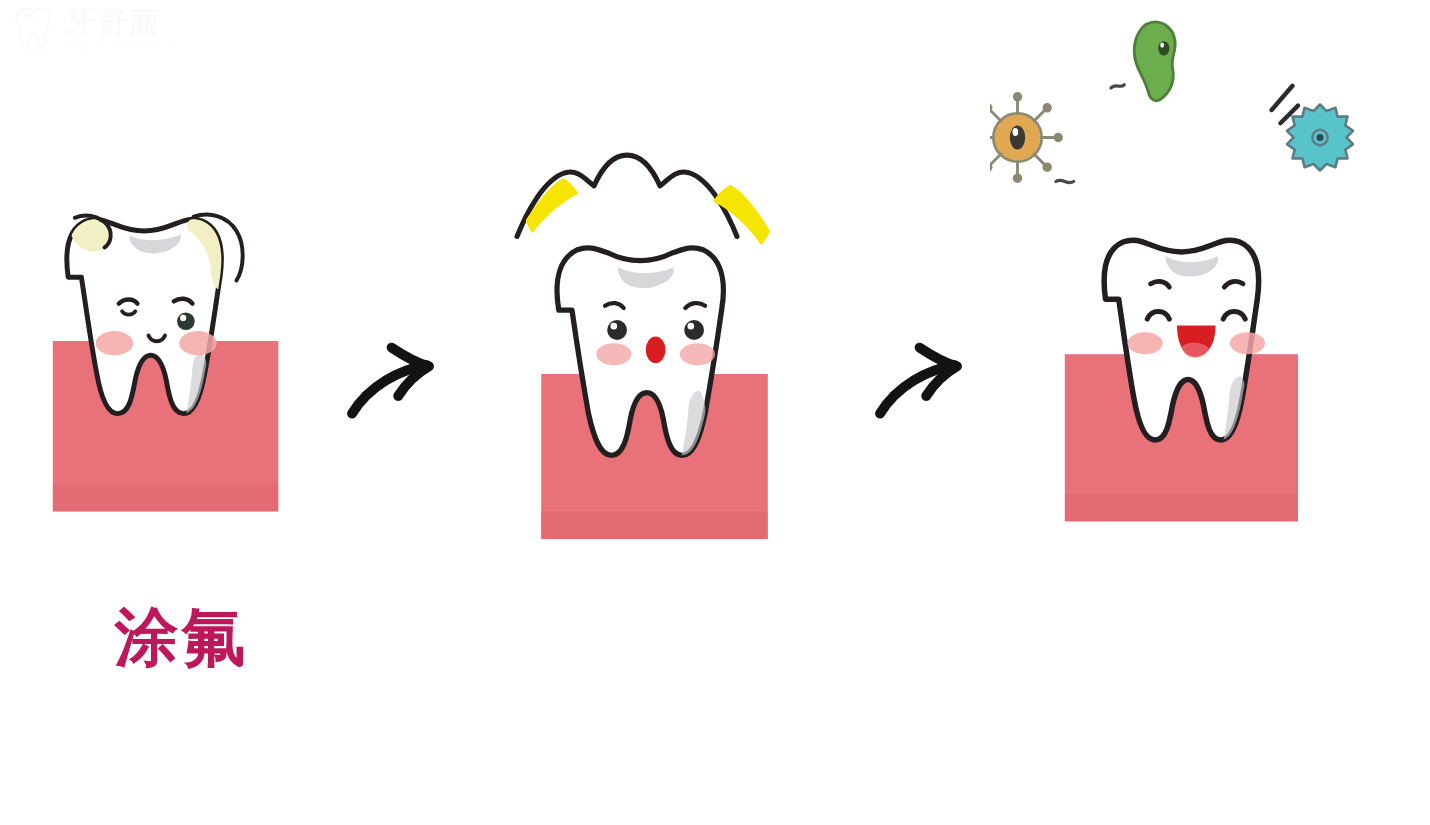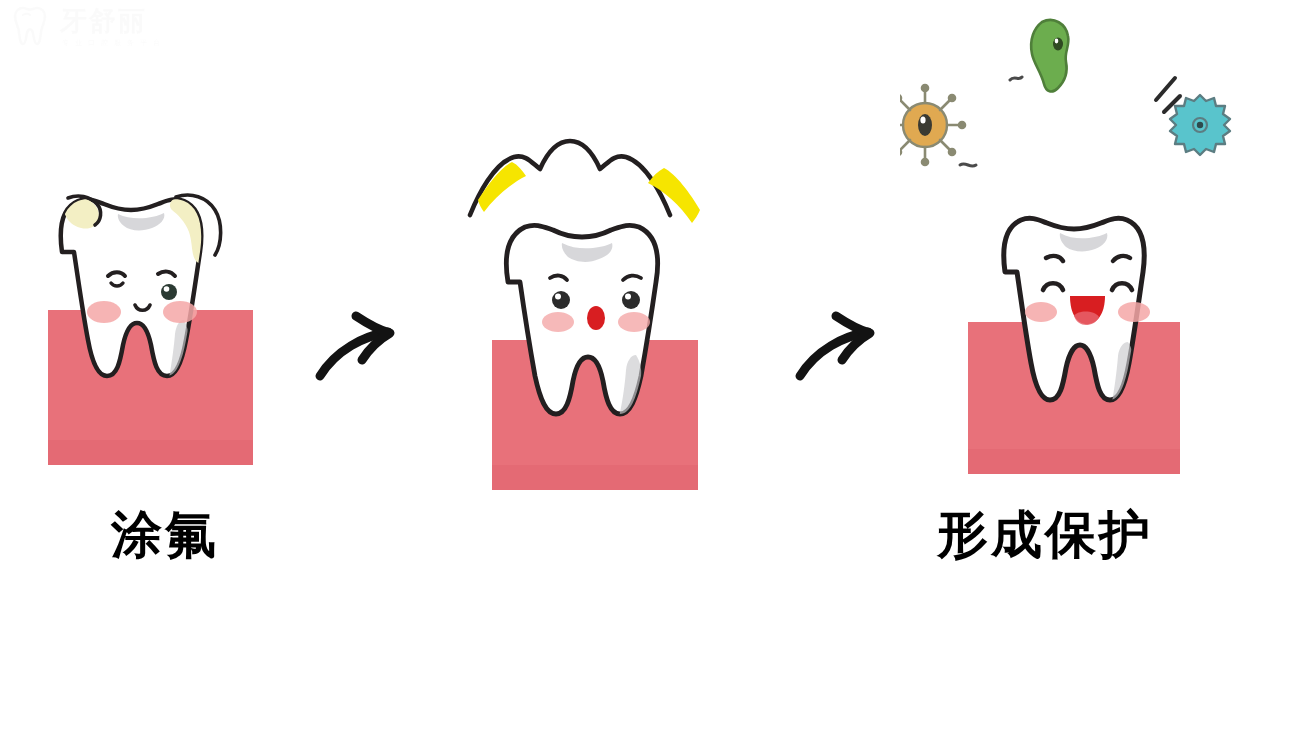--- a/index.html
+++ b/index.html
@@ -35,27 +35,28 @@
   #panel1{left:0;width:330px;}
   #panel2{left:440px;width:330px;}
   #panel3{left:900px;width:400px;}
 
   .art{position:absolute;left:0;top:0;}
 
   
   .caption{
     position:absolute;
     text-align:center;
-    color:#000000;
+    color:#be185d;
     font-weight:700;
-    font-size:51px;
+    font-size:58px;
     letter-spacing:3px;
     line-height:1.48;
     font-family:"DejaVu Sans","Liberation Sans",sans-serif;
     white-space:pre-line;
+    margin-top:40px;
     -webkit-font-smoothing:antialiased;
   }
   #cap1{left:0;   top:497px; width:330px;}
   #cap2{left:440px;top:497px; width:330px;}
 
   
   .arrow{position:absolute;}
   #arrow1{left:312px;top:298px;}
   #arrow2{left:792px;top:298px;}
 </style>
@@ -159,21 +160,20 @@
         <circle cx="121" cy="300" r="9" fill="#2b2b2b"></circle>
         <circle cx="118" cy="296.5" r="3" fill="#ffffff"></circle>
         <circle cx="191" cy="300" r="9" fill="#2b2b2b"></circle>
         <circle cx="188" cy="296.5" r="3" fill="#ffffff"></circle>
         <ellipse cx="118" cy="322" rx="16" ry="10" fill="#f4a7a7" opacity=".8"></ellipse>
         <ellipse cx="194" cy="322" rx="16" ry="10" fill="#f4a7a7" opacity=".8"></ellipse>
         <ellipse cx="156" cy="318" rx="9" ry="12" fill="#d81e21"></ellipse>
       </g>
     </svg>
 
-    <div class="caption" id="cap2">形成保护</div>
   </div>
 
   <svg class="arrow" id="arrow2" width="100" height="100" viewBox="0 0 100 100">
     <path d="M8 78C24 52 52 38 76 34" fill="none" stroke="#131313" stroke-width="9" stroke-linecap="round"></path>
     <path d="M44 18c12 8 22 14 34 17-12 7-21 16-28 27" fill="none" stroke="#131313" stroke-width="9" stroke-linecap="round" stroke-linejoin="round"></path>
   </svg>
 
   <div class="panel" id="panel3">
     <svg class="art" width="400" height="500" viewBox="0 0 400 500">
       <defs>

